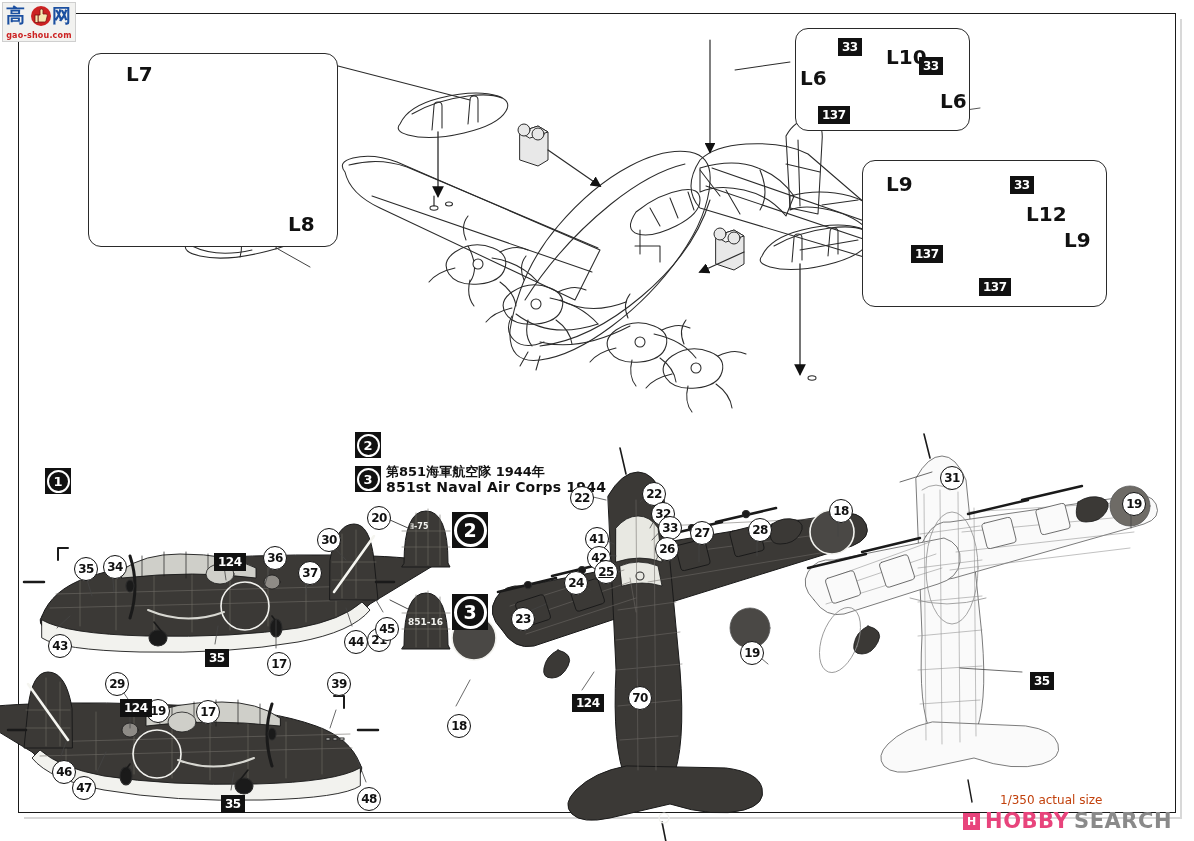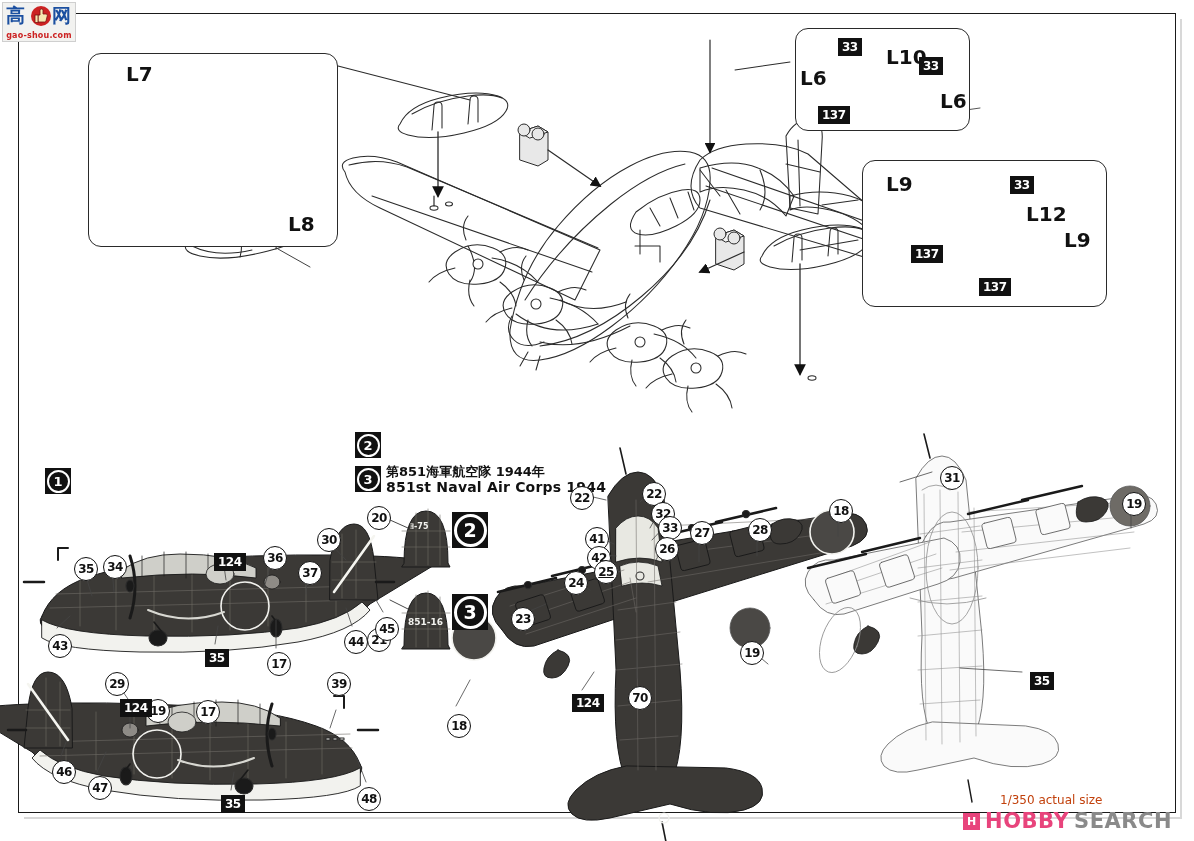--- a/index.html
+++ b/index.html
@@ -607,21 +607,21 @@
       <div class="circ" style="left: 298px; top: 553px; margin-top: 8px;">37</div>
       <div class="circ" style="left: 48px; top: 634px;">43</div>
       <div class="circ" style="left: 267px; top: 652px;">17</div>
       <div class="circ" style="left: 344px; top: 630px;">44</div>
       <div class="circ" style="left: 375px; top: 617px;">45</div>
       <div class="circ" style="left: 105px; top: 672px;">29</div>
       <div class="circ" style="left: 146px; top: 699px;">19</div>
       <div class="circ" style="left: 196px; top: 700px;">17</div>
       <div class="circ" style="left: 327px; top: 672px;">39</div>
       <div class="circ" style="left: 52px; top: 760px;">46</div>
-      <div class="circ" style="left: 88px; top: 776px;">47</div>
+      <div class="circ" style="left: 72px; top: 776px;">47</div>
       <div class="circ" style="left: 357px; top: 787px;">48</div>
       <div class="circ" style="left: 570px; top: 486px;">22</div>
       <div class="circ" style="left: 642px; top: 482px;">22</div>
       <div class="circ" style="left: 651px; top: 502px;">32</div>
       <div class="circ" style="left: 658px; top: 516px;">33</div>
       <div class="circ" style="left: 655px; top: 537px;">26</div>
       <div class="circ" style="left: 690px; top: 521px;">27</div>
       <div class="circ" style="left: 748px; top: 518px;">28</div>
       <div class="circ" style="left: 829px; top: 499px;">18</div>
       <div class="circ" style="left: 585px; top: 527px;">41</div>

